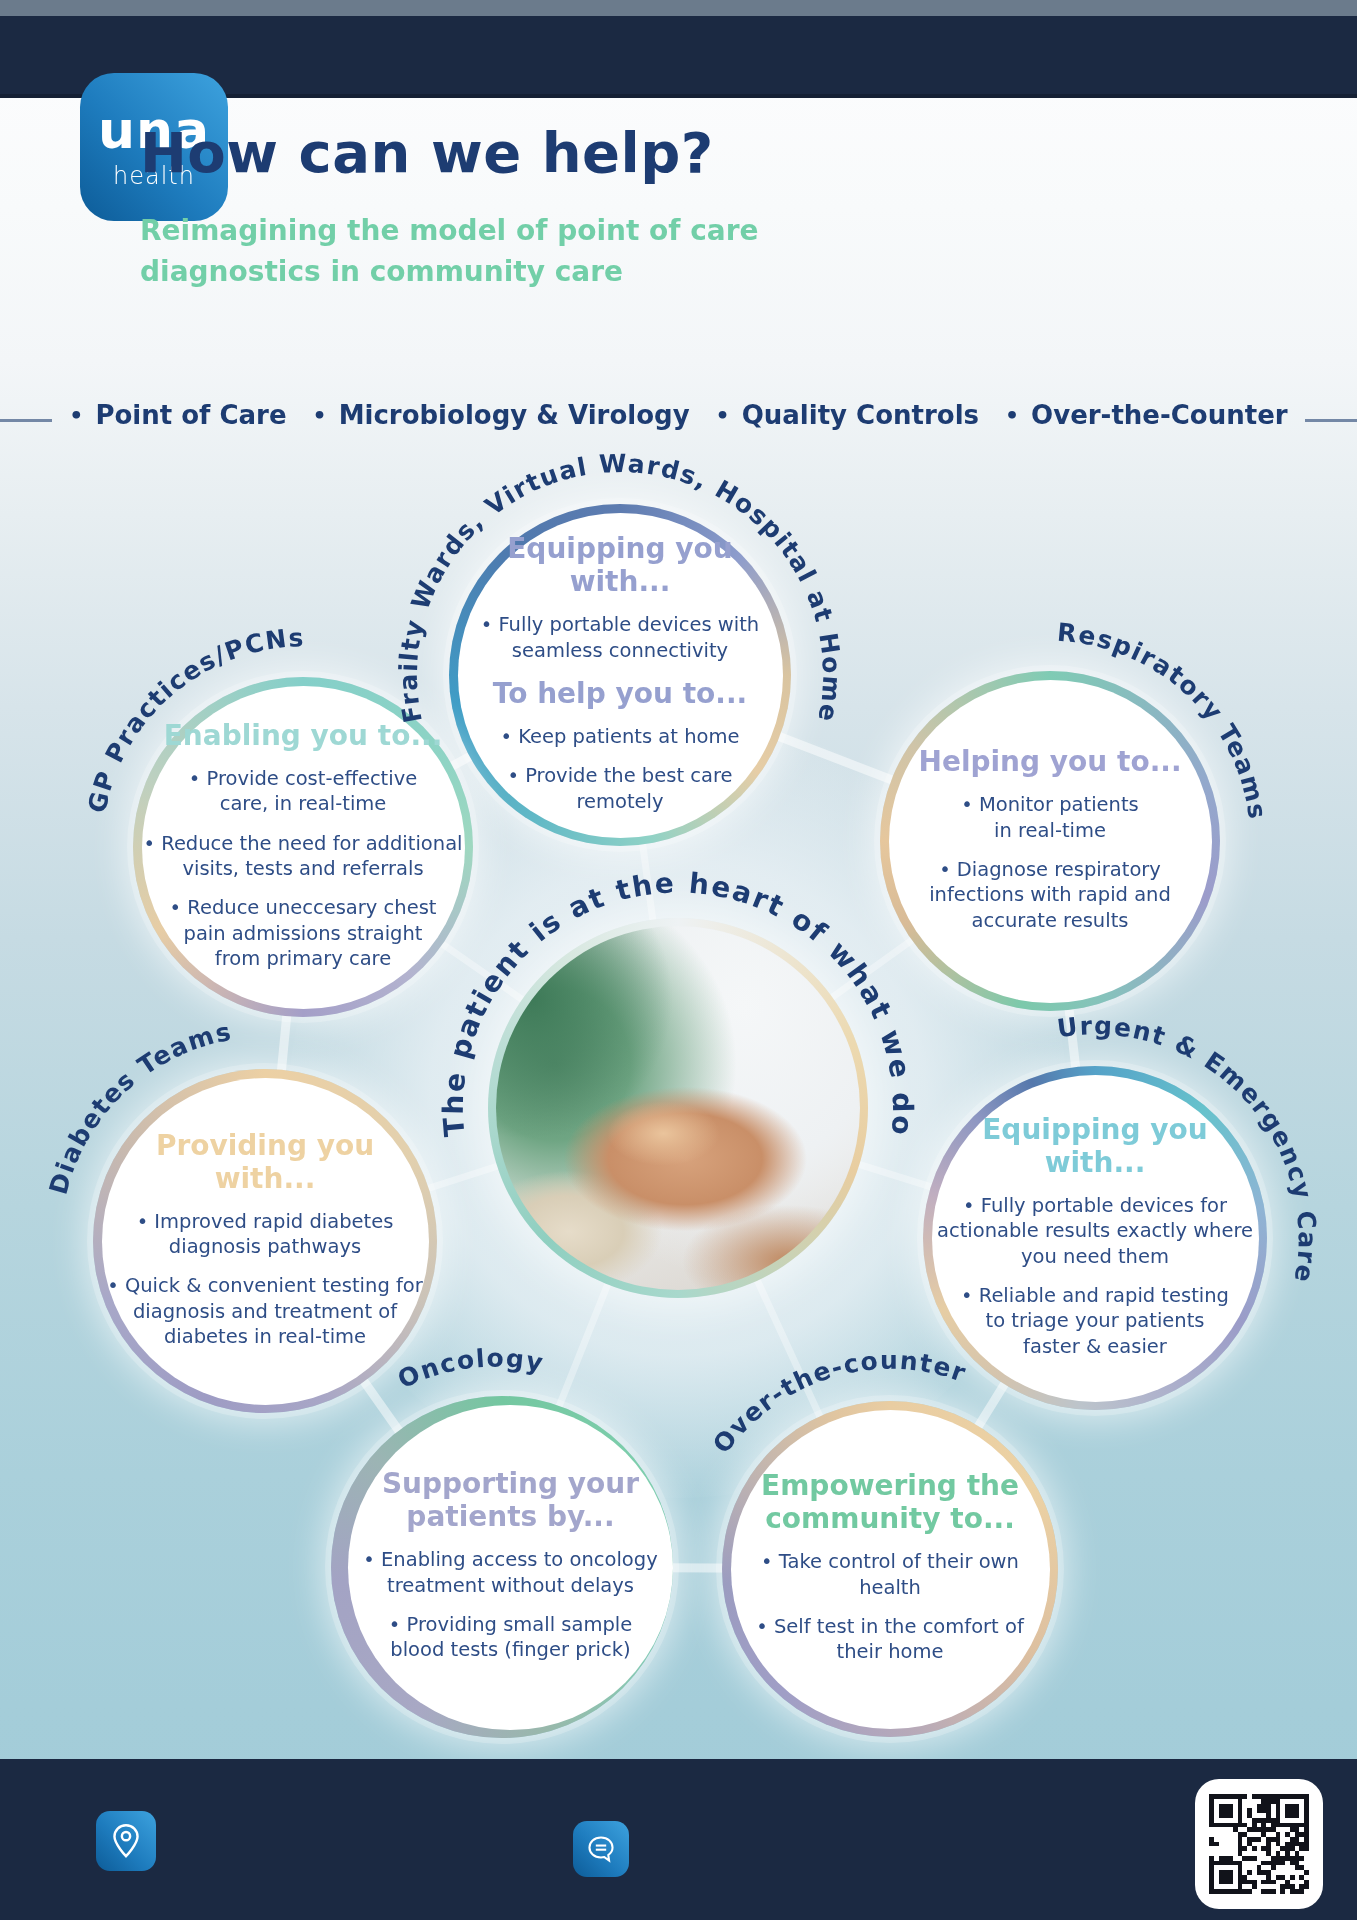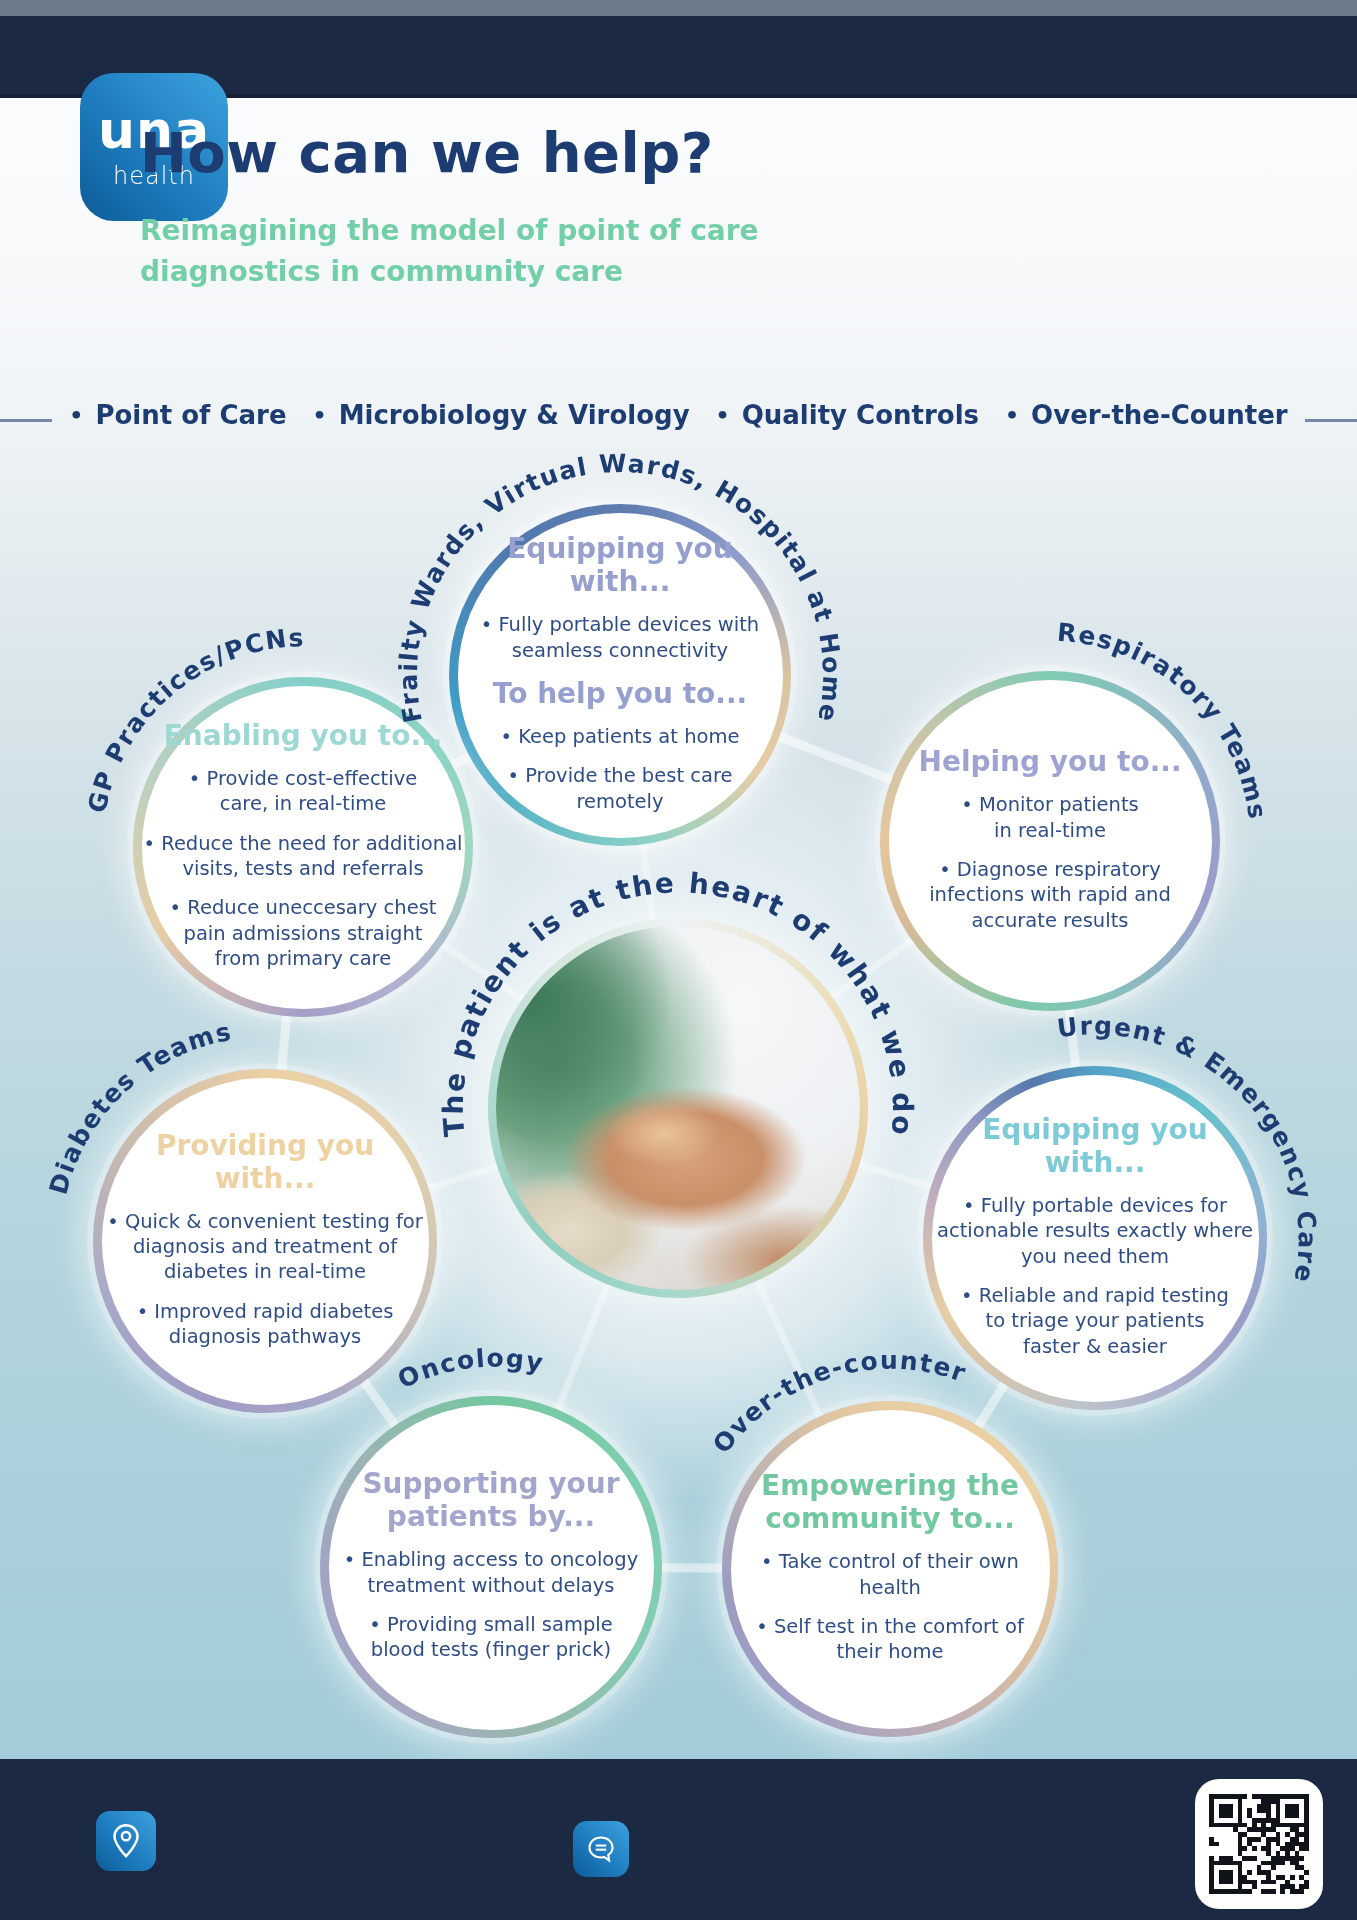--- a/index.html
+++ b/index.html
@@ -165,45 +165,45 @@
 accurate results</div>
       </div>
     </div>
   </div>
 
   <div class="circle ring-diab" style="left:93px;top:1053px;width:344px;height:344px;">
     <div class="circle-inner">
       <div class="circle-content">
         <div class="c-head" style="color: rgb(238, 210, 162);">Providing you
 with...</div>
+        <div class="c-bullet">Improved rapid diabetes
+diagnosis pathways</div>
         <div class="c-bullet">Quick &amp; convenient testing for
 diagnosis and treatment of
 diabetes in real-time</div>
-        <div class="c-bullet">Improved rapid diabetes
-diagnosis pathways</div>
       </div>
     </div>
   </div>
 
   <div class="circle ring-urgent" style="left:923px;top:1050px;width:344px;height:344px;">
     <div class="circle-inner">
       <div class="circle-content">
         <div class="c-head" style="color: rgb(126, 203, 216);">Equipping you
 with...</div>
         <div class="c-bullet">Fully portable devices for
 actionable results exactly where
 you need them</div>
         <div class="c-bullet">Reliable and rapid testing
 to triage your patients
 faster &amp; easier</div>
       </div>
     </div>
   </div>
 
-  <div class="circle ring-onco" style="left:320px;top:1380px;width:342px;height:342px;">
+  <div class="circle ring-onco" style="left:331px;top:1380px;width:342px;height:342px;justify-content:flex-end;">
     <div class="circle-inner">
       <div class="circle-content">
         <div class="c-head" style="color: rgb(163, 166, 204);">Supporting your
 patients by...</div>
         <div class="c-bullet">Enabling access to oncology
 treatment without delays</div>
         <div class="c-bullet">Providing small sample
 blood tests (finger prick)</div>
       </div>
     </div>

